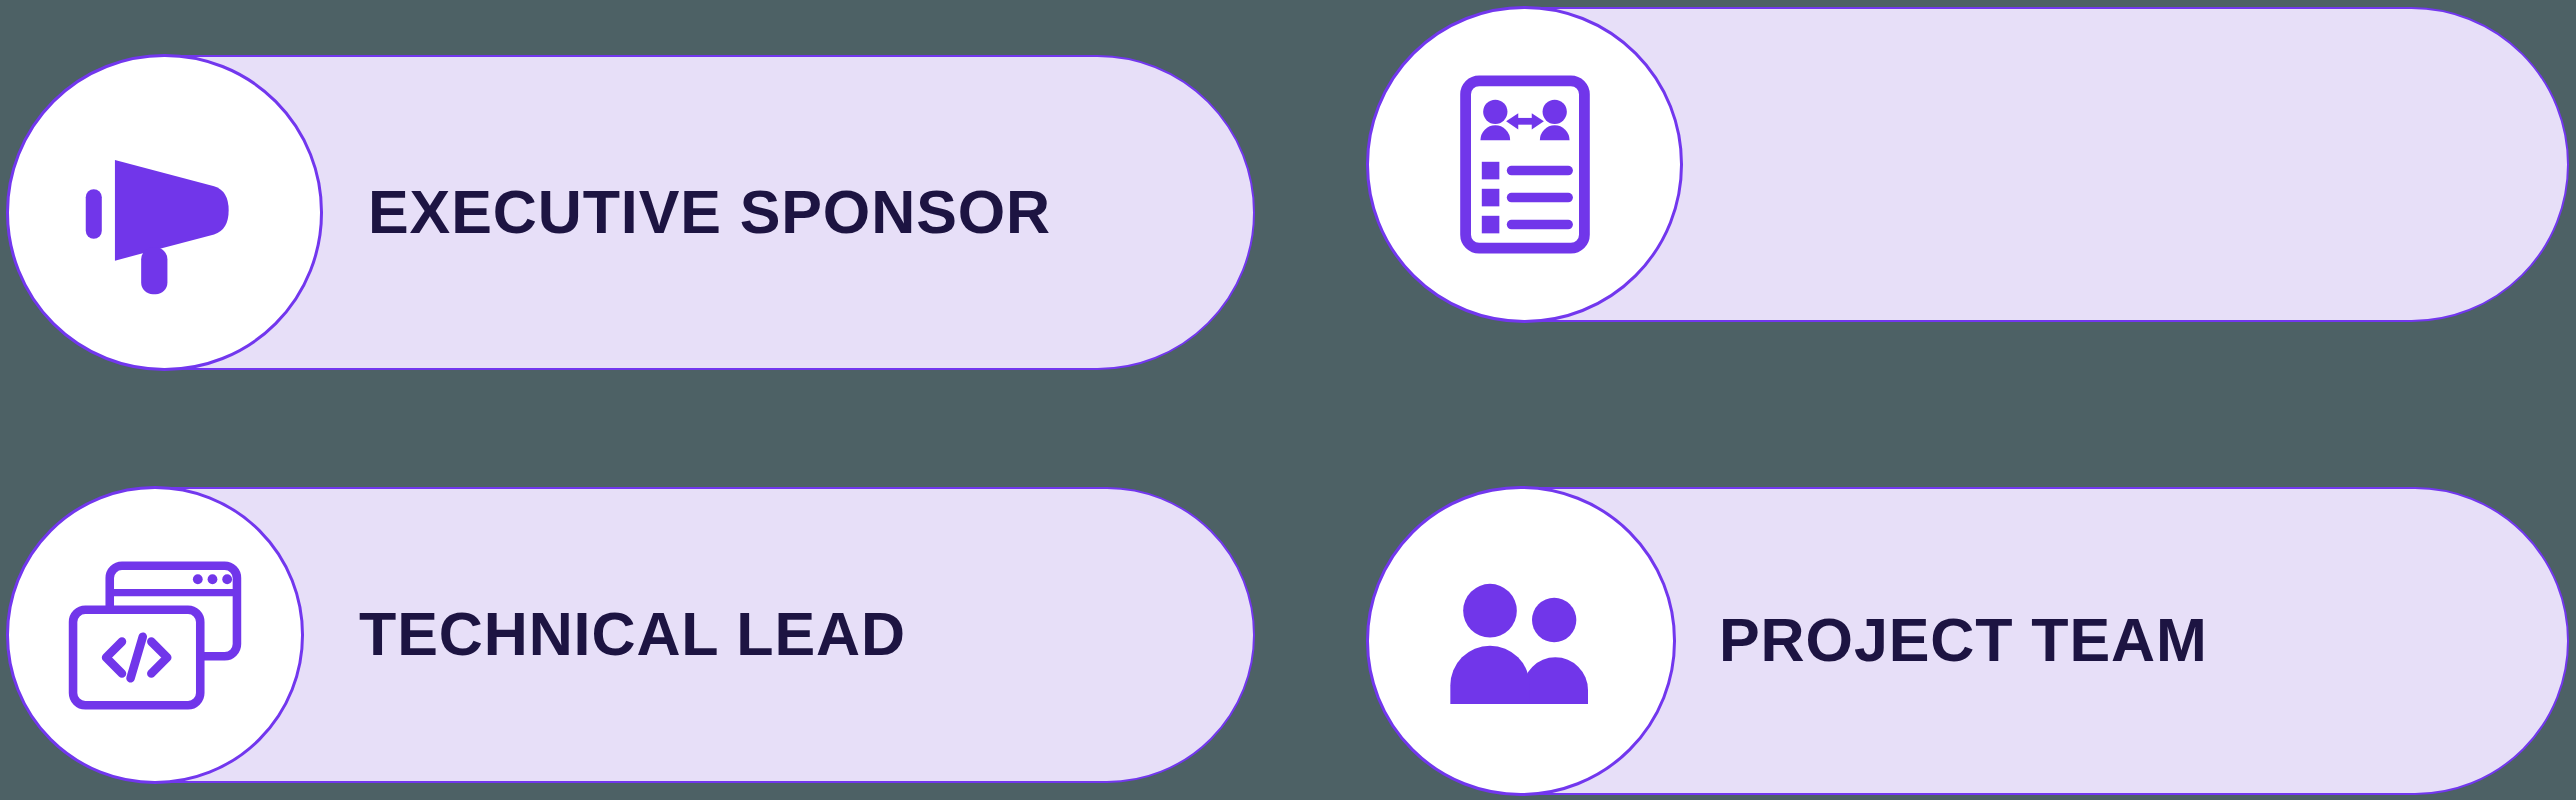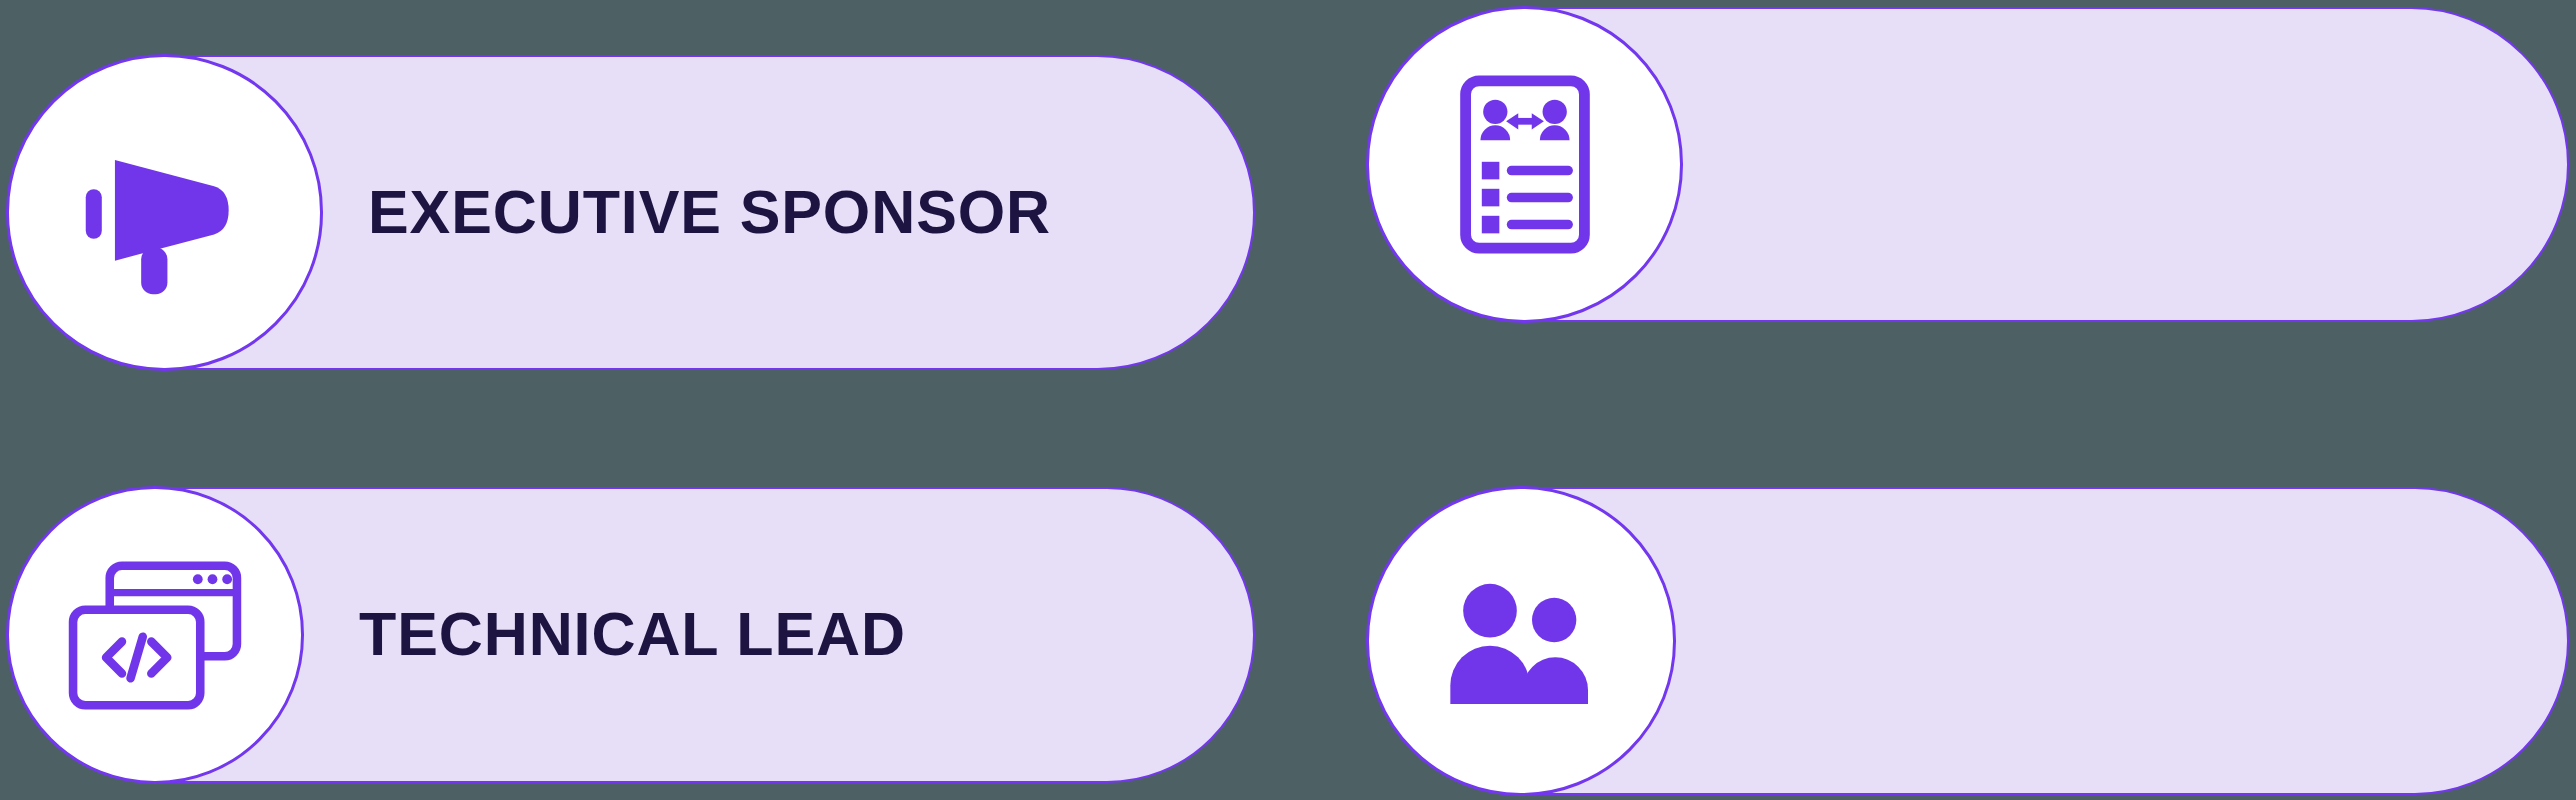--- a/index.html
+++ b/index.html
@@ -110,14 +110,15 @@
 
 <div class="card card-4">
   <div class="icon-circle">
     <svg width="175" height="140" viewBox="0 0 150 120">
       <circle class="fillc" cx="103" cy="42" r="19"></circle>
       <path class="fillc" d="M76 114 v-12 a28 28 0 0 1 56 0 v12 Z"></path>
       <circle class="fillc" cx="48" cy="34" r="23"></circle>
       <path class="fillc" d="M14 114 v-16 a34 34 0 0 1 68 0 v16 Z"></path>
     </svg>
   </div>
+  <div class="label">PROJECT TEAM</div>
 </div>
 
 
 </body></html>

